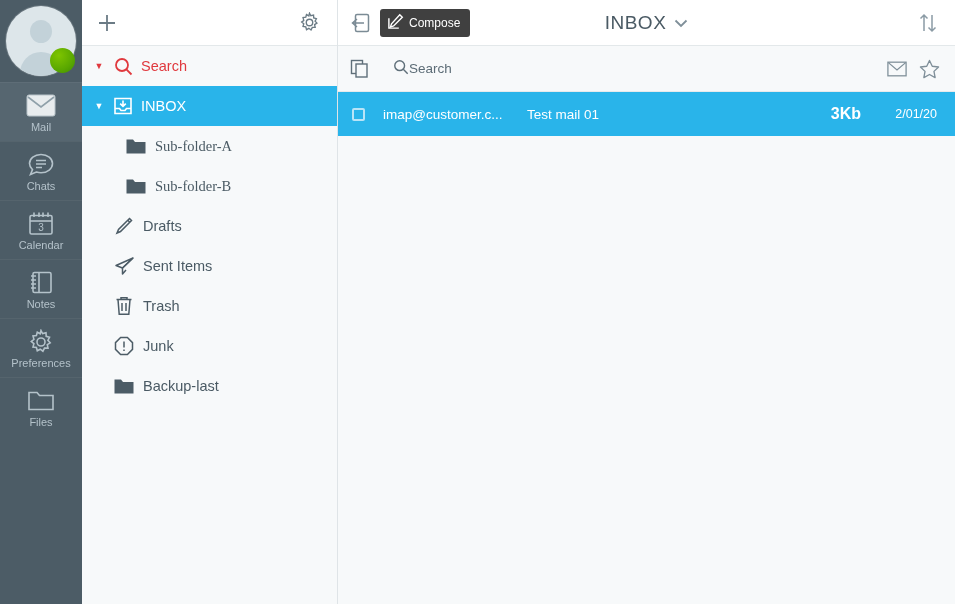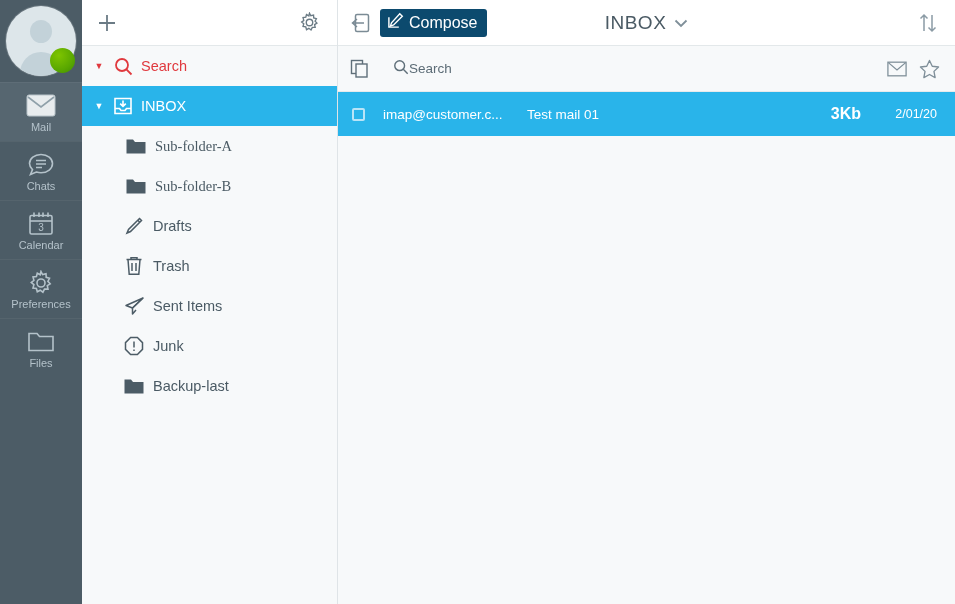--- a/index.html
+++ b/index.html
@@ -95,21 +95,21 @@
   .row .fname { padding-left: 3px; }
   .row.search { color: #e0393e; }
   .row.search .caret { color: #e0393e; }
   .row.search .ficon { color: #e0393e; }
   .row.selected {
     background: #29b4ea; color: #fff;
   }
   .row.selected .ficon { color: #fff; }
   .row.selected .caret { color: #fff; }
   .row.child { padding-left: 38px; font-family: Liberation Serif, serif; }
-  .row.sub { padding-left: 36px; }
+  .row.sub { padding-left: 26px; }
   .row.child .ficon, .row.sub .ficon { width: 32px; }
 
   
   .mail {
     flex: 1; height: 604px;
     background: #f7f9fa;
     display: flex; flex-direction: column;
   }
   .mail-toolbar {
     height: 46px; background: #fff;
@@ -118,25 +118,25 @@
     padding: 0 16px 0 10px;
     position: relative;
   }
   .collapse-btn {
     width: 26px; height: 26px;
     display: flex; align-items: center; justify-content: center;
     color: #6b7b85; cursor: pointer;
   }
   .compose-btn {
     margin-left: 6px;
-    background: #0c4a6e; color: #fff;
+    background: #404040; color: #fff;
     border: none; border-radius: 3px;
     height: 28px; padding: 0 10px 0 7px;
     display: flex; align-items: center; gap: 5px;
-    font-size: 16px; cursor: pointer;
+    font-size: 12px; cursor: pointer;
     font-family: "Liberation Sans", sans-serif;
   }
   .mbox-title {
     position: absolute; left: 0; right: 0;
     display: flex; align-items: center; justify-content: center;
     gap: 8px; pointer-events: none;
   }
   .mbox-title .t {
     font-size: 19px; color: #4a5a64; letter-spacing: .5px;
     font-weight: normal; pointer-events: auto; cursor: pointer;
@@ -223,20 +223,30 @@
         <svg width="26" height="25" viewBox="0 0 26 25">
           <rect x="2" y="4.5" width="22" height="18.5" rx="1.5" fill="none" stroke="#b4c2ca" stroke-width="1.6"></rect>
           <path d="M2 10 H24" stroke="#b4c2ca" stroke-width="1.6"></path>
           <path d="M6 1.5 V6 M11 1.5 V6 M15 1.5 V6 M20 1.5 V6" stroke="#b4c2ca" stroke-width="1.6"></path>
           <text x="13" y="20" font-size="10" fill="#b4c2ca" text-anchor="middle" font-family="Liberation Sans, sans-serif">3</text>
         </svg>
       </span>
       <span class="lbl">Calendar</span>
     </div>
 
+    <div class="rail-item">
+      <span class="ico">
+        <svg width="26" height="25" viewBox="0 0 26 25" fill="none" stroke="#b4c2ca" stroke-width="1.6">
+          <rect x="5" y="2.5" width="18" height="20" rx="1.5"></rect>
+          <path d="M11 2.5 V22.5"></path>
+          <path d="M3 6 H8 M3 10 H8 M3 14 H8 M3 18 H8"></path>
+        </svg>
+      </span>
+      <span class="lbl">Notes</span>
+    </div>
 
 
     <div class="rail-item">
       <span class="ico">
         <svg width="26" height="26" viewBox="0 0 26 26" fill="none" stroke="#b4c2ca" stroke-width="1.6">
           <circle cx="13" cy="13" r="4"></circle>
           <path d="M13 1.5 L14.6 4.6 L18 3.8 L18.2 7.3 L21.5 8.3 L19.9 11.3 L22.2 13.8 L19.3 15.7 L20 19.1 L16.5 19.1 L14.9 22.2 L12.2 20.2 L9.3 21.8 L8.4 18.5 L5 18 L5.9 14.6 L3.3 12.5 L5.9 10.4 L5 7 L8.4 6.5 L9.3 3.2 L12.2 4.8 Z"></path>
         </svg>
       </span>
       <span class="lbl">Preferences</span>
@@ -315,38 +325,38 @@
           <svg width="20" height="20" viewBox="0 0 20 20" fill="none" stroke="#4c5c66" stroke-width="1.5">
             <path d="M15.5 2.5 L17.5 4.5 L6.5 15.5 L3 17 L4.5 13.5 Z"></path>
             <path d="M13.8 4.2 L15.8 6.2"></path>
           </svg>
         </span>
         <span class="fname">Drafts</span>
       </div>
 
       <div class="row sub">
         <span class="ficon">
+          <svg width="21" height="20" viewBox="0 0 21 20" fill="none" stroke="#4c5c66" stroke-width="1.5" stroke-linejoin="round">
+            <path d="M19 2 L2 9.5 L8.5 12 L19 2 Z"></path>
+            <path d="M19 2 L8.5 12 L8.5 18 L12 14"></path>
+          </svg>
+        </span>
+        <span class="fname">Sent Items</span>
+      </div>
+
+      <div class="row sub">
+        <span class="ficon">
           <svg width="18" height="20" viewBox="0 0 18 20" fill="none" stroke="#4c5c66" stroke-width="1.5">
             <path d="M1.5 3.5 H16.5"></path>
             <path d="M6 3.5 V1.8 H12 V3.5"></path>
             <path d="M3 3.5 L4.2 18.2 H13.8 L15 3.5"></path>
             <path d="M7 7 V15 M11 7 V15"></path>
           </svg>
         </span>
         <span class="fname">Trash</span>
-      </div>
-
-      <div class="row sub">
-        <span class="ficon">
-          <svg width="21" height="20" viewBox="0 0 21 20" fill="none" stroke="#4c5c66" stroke-width="1.5" stroke-linejoin="round">
-            <path d="M19 2 L2 9.5 L8.5 12 L19 2 Z"></path>
-            <path d="M19 2 L8.5 12 L8.5 18 L12 14"></path>
-          </svg>
-        </span>
-        <span class="fname">Sent Items</span>
       </div>
 
       <div class="row sub">
         <span class="ficon">
           <svg width="20" height="20" viewBox="0 0 20 20" fill="none" stroke="#4c5c66" stroke-width="1.5">
             <path d="M6.6 1.5 H13.4 L18.5 6.6 V13.4 L13.4 18.5 H6.6 L1.5 13.4 V6.6 Z"></path>
             <path d="M10 5.5 V11.5 M10 13.6 V15"></path>
           </svg>
         </span>
         <span class="fname">Junk</span>

